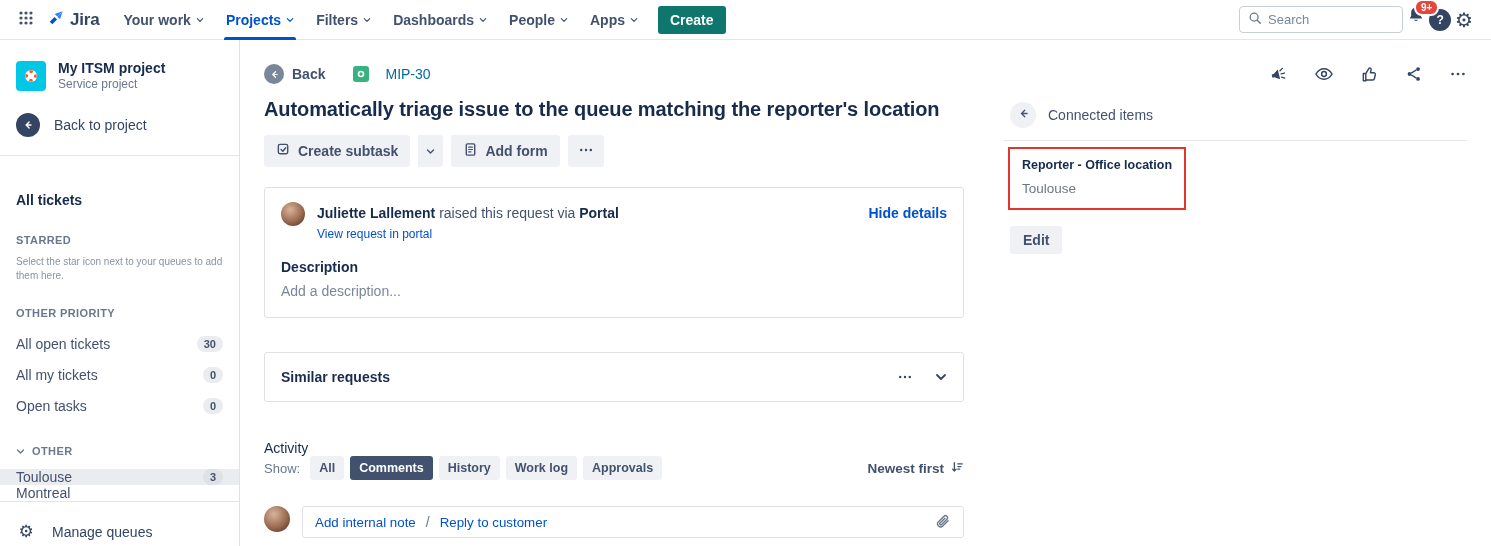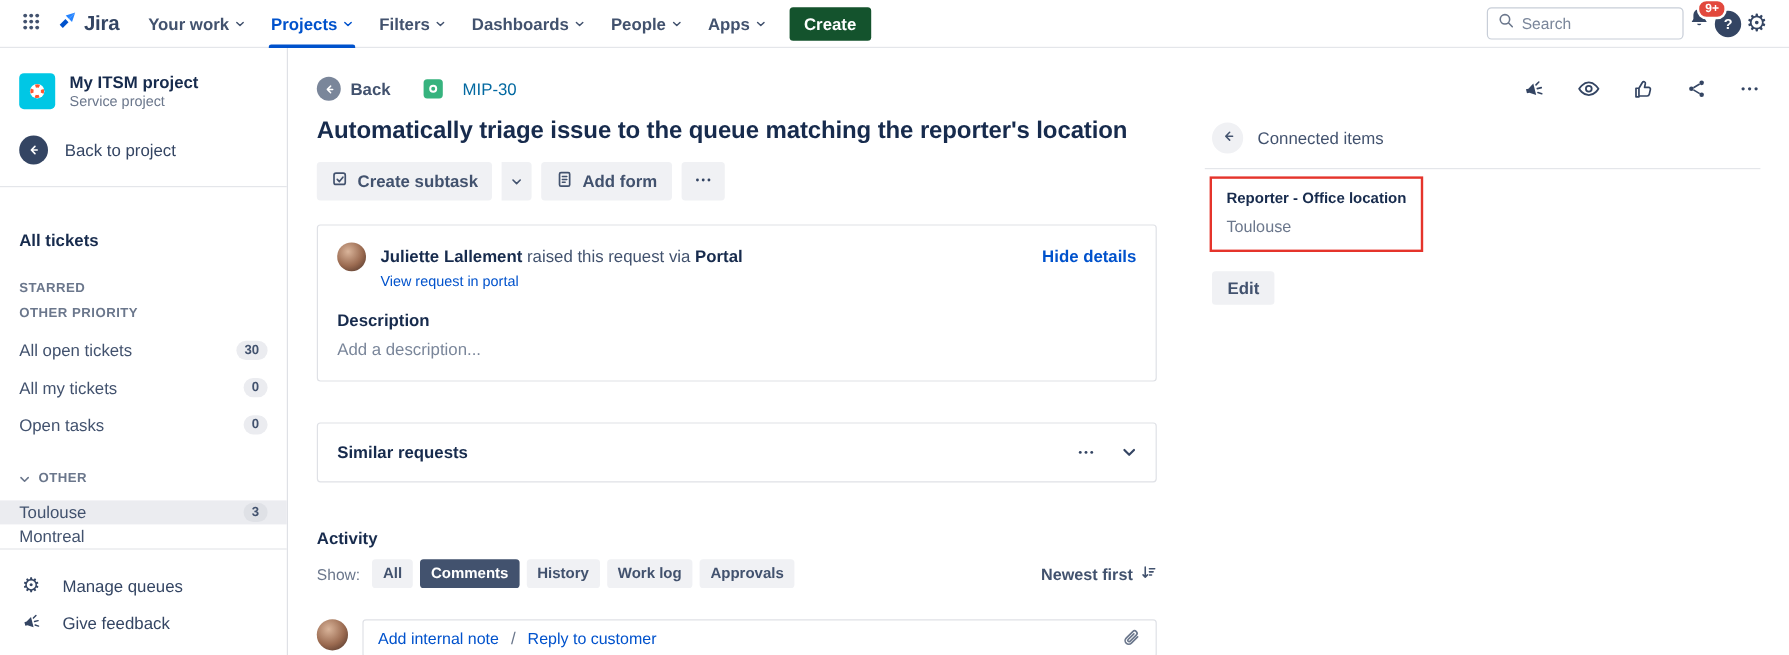--- a/index.html
+++ b/index.html
@@ -14,21 +14,21 @@
   .logo { display:flex; align-items:center; gap:4px; margin:0 14px 0 6px; }
   .logo-text { font-size:17px; font-weight:700; color:#344563; letter-spacing:-0.2px; }
   .nav-items { display:flex; align-items:center; gap:2px; }
   .nav-item { display:flex; align-items:center; gap:5px; padding:0 10px; height:40px;
     font-size:14px; font-weight:600; color:#42526e; position:relative; }
   .nav-item .chev { color:#42526e; display:flex; }
   .nav-item.active { color:#0052cc; }
   .nav-item.active .chev { color:#0052cc; }
   .nav-item.active::after { content:""; position:absolute; left:8px; right:8px; bottom:0;
     height:3px; background:#0052cc; border-radius:2px 2px 0 0; }
-  .create-btn { margin-left:10px; background:#14532d; color:#fff; font-size:14px; font-weight:600;
+  .create-btn { margin-left:10px; background:#0f766e; color:#fff; font-size:14px; font-weight:600;
     padding:6px 12px; border-radius:3px; }
   .nav-right { margin-left:auto; display:flex; gap:4px;padding-left:40px; }
   .search { display:flex; align-items:center; gap:6px; width:164px; height:27px;
     border:1.5px solid #c8ced8; border-radius:4px; padding:0 8px; background:#fff; }
   .search input { border:none; outline:none; width:110px; font-size:13px; color:#172b4d; background:transparent; }
   .search input::placeholder { color:#7a869a; }
   .bell-wrap { position:relative; display:flex; }
   .nbadge { position:absolute; top:-7px; left:7px; background:#e2483d; color:#fff;
     font-size:10px; font-weight:700; padding:1px 5px; border-radius:8px; border:2px solid #fff; }
   .help-circle { width:22px; height:22px; border-radius:50%; background:#344563; color:#fff;
@@ -101,21 +101,21 @@
   .reporter-line b { color:#172b4d; font-weight:700; }
   .portal-link { display:block; font-size:12px; color:#0052cc; margin-top:6px; text-align:left; }
   .hide-details { margin-left:auto; font-size:14px; font-weight:600; color:#0052cc; margin-top:3px; }
   .desc-label { font-size:14px; font-weight:700; color:#172b4d; margin:18px 0 8px; }
   .desc-placeholder { font-size:14px; color:#7a869a; }
 
   .similar-card { display:flex; align-items:center; padding:16px; margin-bottom:38px; }
   .similar-title { font-size:14px; font-weight:700; color:#172b4d; }
   .similar-actions { margin-left:auto; display:flex; align-items:center; gap:22px; color:#344563; }
 
-  .activity-title { font-size:14px; font-weight:700; color:#172b4d; margin-bottom:10px; }
+  .activity-title { font-size:14px; font-weight:400; color:#172b4d; margin-bottom:0; }
   .show-row { display:flex; align-items:center; margin-bottom:26px; }
   .show-label { font-size:13px; color:#6b778c; margin-right:10px; }
   .filter-chip { background:#f0f1f4; color:#42526e; font-size:12.5px; font-weight:600;
     padding:5px 9px; border-radius:3px; margin-right:6px; }
   .filter-chip.selected { background:#42526e; color:#fff; }
   .sort-btn { margin-left:auto; display:flex; align-items:center; gap:6px; font-size:13.5px;
     font-weight:600; color:#42526e; }
   .comment-row { display:flex; align-items:flex-start; gap:12px; }
   .comment-box { flex:1; border:1px solid #dfe1e6; border-radius:3px; height:32px; display:flex;
     align-items:center; padding:0 12px; }
@@ -265,20 +265,21 @@
       <span class="circle-btn">
         <svg width="12" height="12" viewBox="0 0 16 16">
             <path d="M9.5 4L5.5 8l4 4M5.8 8H12" fill="none" stroke="#fff" stroke-width="1.8" stroke-linecap="round" stroke-linejoin="round"></path>
           </svg>
       </span>
       <span class="back-label">Back to project</span>
     </button>
     <div class="side-divider"></div>
     <button class="all-tickets">All tickets</button>
     <div class="sec-header">STARRED</div>
+    <div class="starred-hint">Select the star icon next to your queues to add them here.</div>
     <div class="sec-header">OTHER PRIORITY</div>
     <div class="qgroup">
       <button class="queue-row">
         <span>All open tickets</span>
         <span class="count-badge">30</span>
       </button>
       <button class="queue-row">
         <span>All my tickets</span>
         <span class="count-badge">0</span>
       </button>

